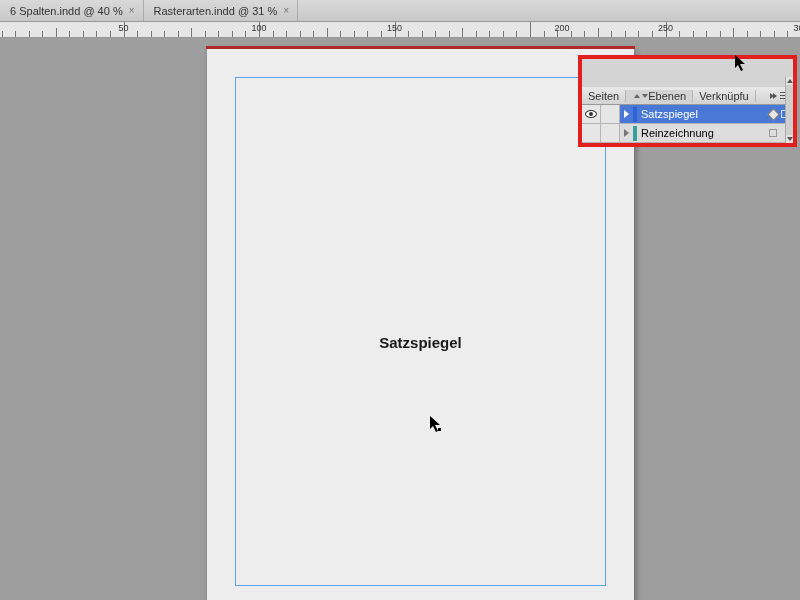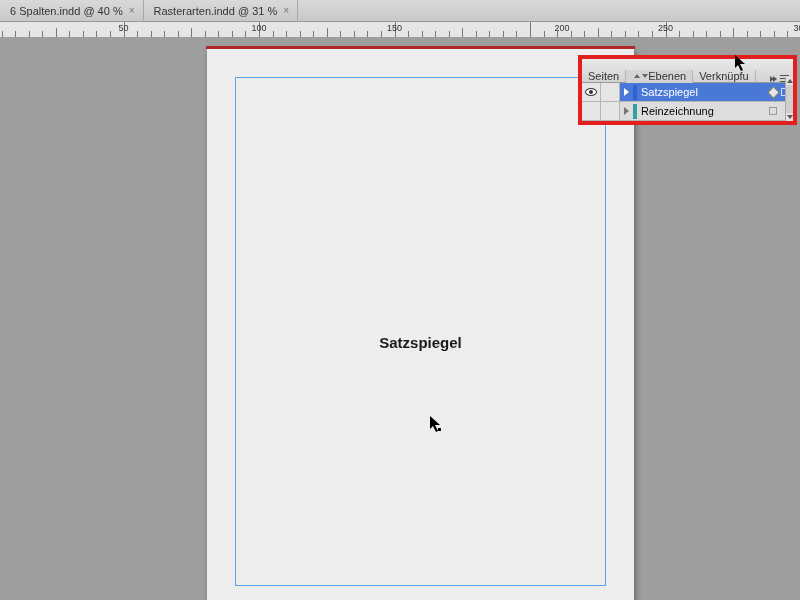--- a/index.html
+++ b/index.html
@@ -92,24 +92,25 @@
   
   .panel-wrap {
     position: absolute;
     left: 578px; top: 55px;
     width: 219px;
     border: 4px solid #e21e1e;
     background: #d4d4d4;
   }
   .panel-tabs {
     display: flex;
-    height: 24px;
+    height: 18px;
     background: linear-gradient(#e9e9e9,#d3d3d3);
     border-bottom: 1px solid #999;
-    align-items: flex-end;
+    align-items: center;
+    margin-top: 28px;
   }
   .ptab {
     padding: 0 6px;
     display: flex;
     align-items: center;
     color: #333;
     border-right: 1px solid #b6b6b6;
     white-space: nowrap;
   }
   .ptab.active {

